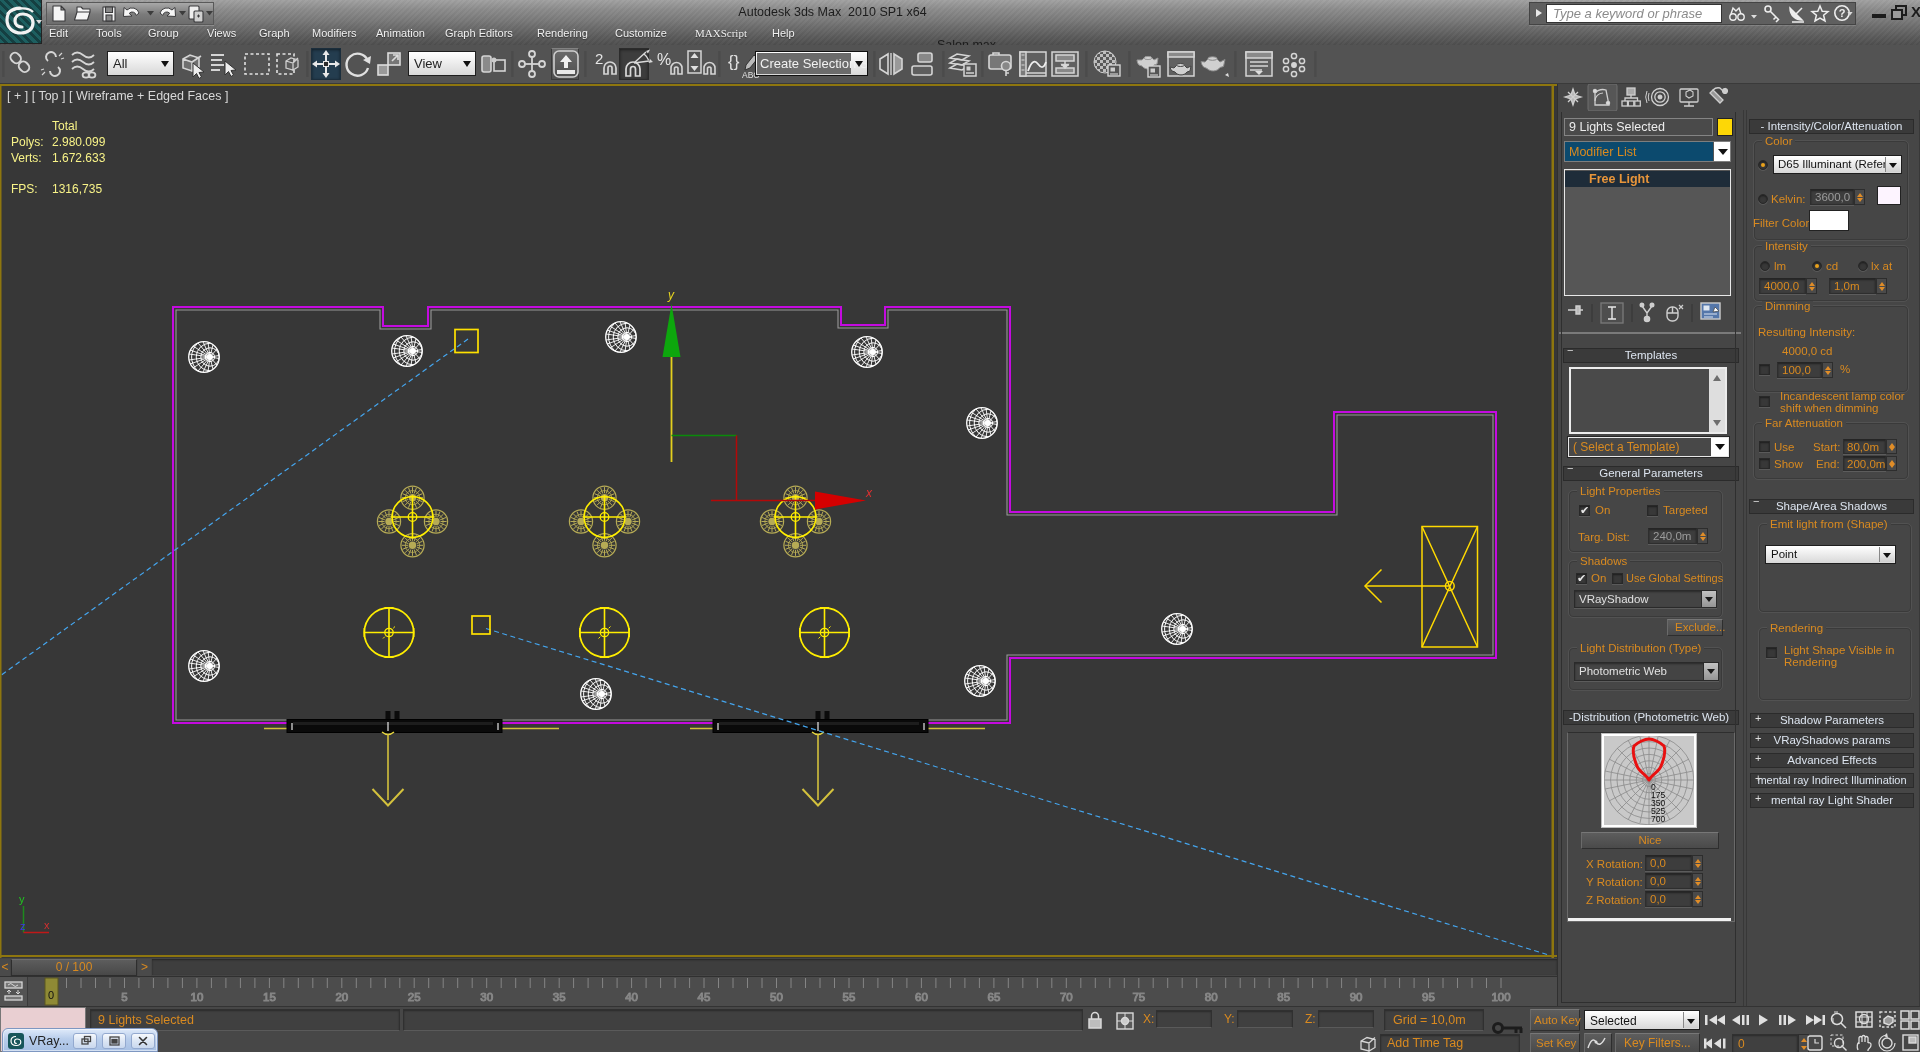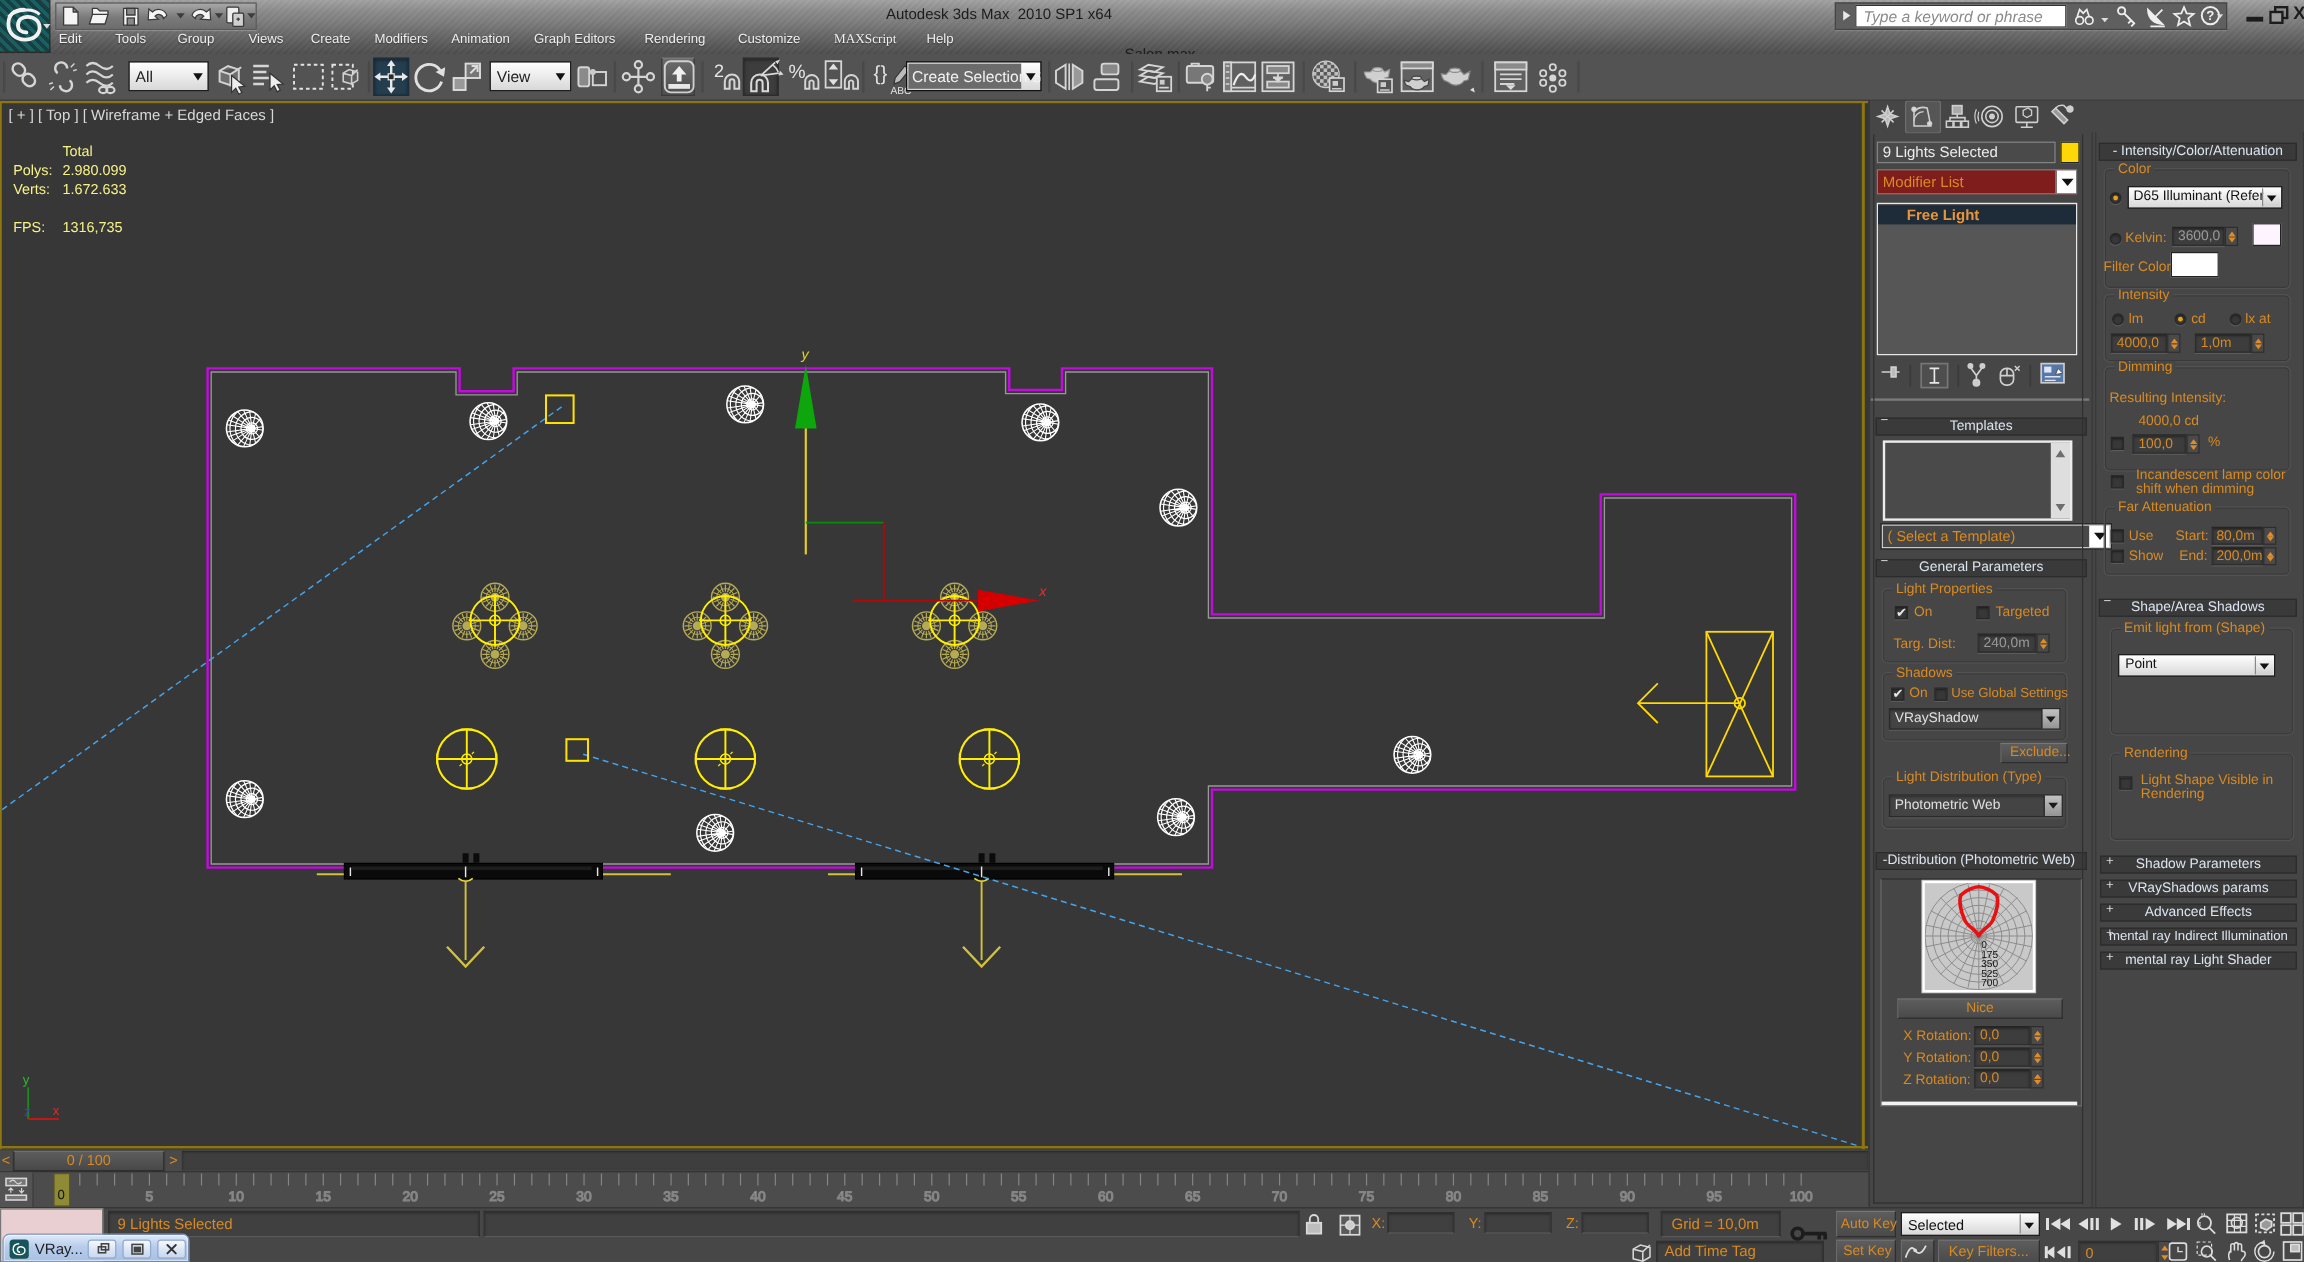--- a/index.html
+++ b/index.html
@@ -110,21 +110,21 @@
   <svg class="abs" style="left:1891px;top:4px;" width="17" height="16" viewBox="0 0 17 16">
     <rect x="5" y="2" width="10" height="9" fill="none" stroke="#1c1c1c" stroke-width="2"></rect>
     <rect x="1" y="6" width="10" height="9" fill="#9a9a9a" stroke="#1c1c1c" stroke-width="2"></rect>
   </svg>
   <div class="abs" style="left:1911px;top:3px;color:#1c1c1c;font-size:15px;font-weight:bold;">X</div>
 
   <div class="menuitem" style="left:49px;">Edit</div>
   <div class="menuitem" style="left:96px;">Tools</div>
   <div class="menuitem" style="left:148px;">Group</div>
   <div class="menuitem" style="left:207px;">Views</div>
-  <div class="menuitem" style="left:259px;">Create</div>
+  <div class="menuitem" style="left:259px;">Graph</div>
   <div class="menuitem" style="left:312px;">Modifiers</div>
   <div class="menuitem" style="left:376px;">Animation</div>
   <div class="menuitem" style="left:445px;">Graph Editors</div>
   <div class="menuitem" style="left:537px;">Rendering</div>
   <div class="menuitem" style="left:615px;">Customize</div>
   <div class="menuitem" style="left:695px;font-family:Liberation Serif, serif;">MAXScript</div>
   <div class="menuitem" style="left:772px;">Help</div>
 </div>
 
 <div id="toolbar">
@@ -576,21 +576,21 @@
         <path d="M-8 -4 L2 6 L5 3 L-5 -7 Z" fill="#999"></path>
         <path d="M-5 -7 Q-2 -10 2 -9 L6 -5 Q8 -7 7 -9" fill="none"></path>
         <circle cx="7" cy="-6" r="2.4" fill="#ccc"></circle>
       </g>
     </g>
   </svg>
 
   <div class="abs" style="left:7px;top:34px;width:149px;height:18px;background:#4a4a4a;border:1px solid #848484;color:#ececec;padding:1px 4px;font-size:12.5px;">9 Lights Selected</div>
   <div class="abs" style="left:160px;top:34px;width:16px;height:18px;background:#fdd706;border:1px solid #222;"></div>
 
-  <div class="abs" style="left:7px;top:57px;width:167px;height:21px;background:#7f1d1d;border:1px solid #7e7e7e;">
+  <div class="abs" style="left:7px;top:57px;width:167px;height:21px;background:#0c4a6e;border:1px solid #7e7e7e;">
     <div class="abs orange" style="left:4px;top:3px;font-size:12.5px;">Modifier List</div>
     <div class="abs" style="right:0;top:0;bottom:0;width:17px;background:#fff;border-left:1px solid #555;">
         <div class="abs" style="left:3.5px;top:7px;border-left:5px solid transparent;border-right:5px solid transparent;border-top:6px solid #111;"></div>
       </div>
   </div>
 
   <div class="abs" style="left:7px;top:85px;width:167px;height:127px;background:#565656;border:1px solid #e8e8e8;">
     <div class="abs" style="left:0px;top:1px;width:165px;height:16px;background:#1e2c39;color:#e8953a;font-weight:bold;padding:1px 0 0 24px;font-size:12.5px;">Free Light</div>
   </div>
 
@@ -622,21 +622,21 @@
   <div class="abs" style="left:2px;top:248px;width:182px;height:2px;background:#7a7a7a;"></div>
 
   <div class="rollhdr" style="left:6px;top:264px;width:176px;">Templates</div>
   <div class="abs" style="left:10px;top:262px;width:9px;height:9px;color:#ddd;font-size:11px;line-height:9px;">−</div>
   <div class="abs" style="left:12px;top:283px;width:158px;height:67px;background:#4a4a4a;border:2px solid #ececec;">
     <div class="abs" style="right:0;top:0;width:16px;height:63px;background:#dedede;">
       <div class="abs" style="left:4px;top:6px;border-left:4.5px solid transparent;border-right:4.5px solid transparent;border-bottom:6px solid #6e6e6e;"></div>
       <div class="abs" style="left:4px;bottom:6px;border-left:4.5px solid transparent;border-right:4.5px solid transparent;border-top:6px solid #6e6e6e;"></div>
     </div>
   </div>
-  <div class="abs" style="left:11px;top:353px;width:191px;height:20px;background:#484848;border:1.5px solid #e8e8e8;outline:1px solid #262626;">
+  <div class="abs" style="left:11px;top:353px;width:161px;height:20px;background:#484848;border:1.5px solid #e8e8e8;outline:1px solid #262626;">
     <div class="abs orange" style="left:4px;top:2px;font-size:12px;">( Select a Template)</div>
     <div class="abs" style="right:0;top:0;bottom:0;width:17px;background:#fff;">
         <div class="abs" style="left:3.5px;top:6px;border-left:5px solid transparent;border-right:5px solid transparent;border-top:6px solid #111;"></div>
       </div>
   </div>
 
   <div class="rollhdr" style="left:6px;top:382px;width:176px;">General Parameters</div>
   <div class="abs" style="left:10px;top:380px;width:9px;height:9px;color:#ddd;font-size:11px;line-height:9px;">−</div>
 
   <div class="grp" style="left:12px;top:407px;width:153px;height:61px;"></div>

